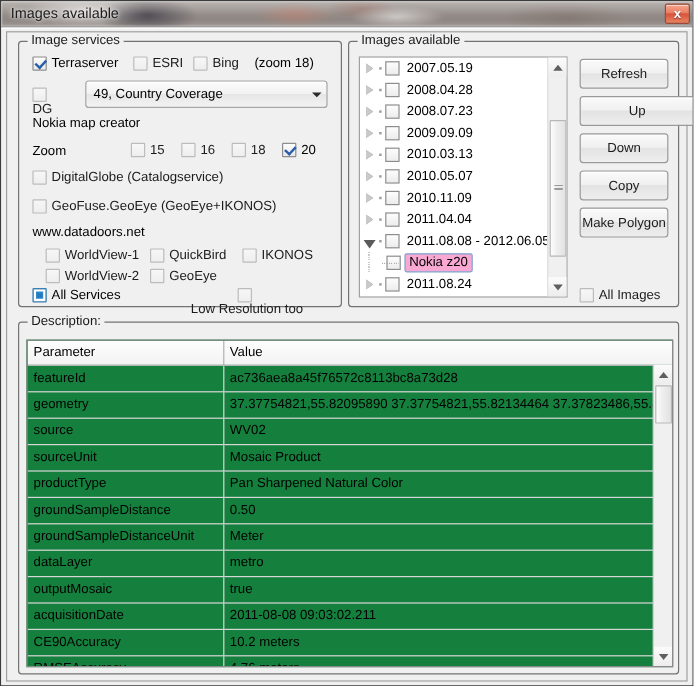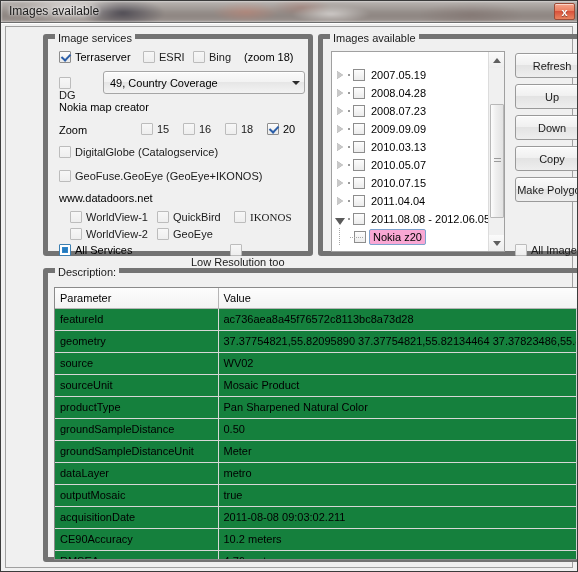--- a/index.html
+++ b/index.html
@@ -76,23 +76,22 @@
   #inner-frame {
     position: absolute; left: 4px; top: 2px;
     width: 568px; height: 542px;
     background: #f0f0f0;
     border: 1px solid #a0a0a0;
   }
 
   
   .gb {
     position: absolute;
-    border: 5px solid #737373;
+    border: 1px solid #737373;
     border-radius: 3px;
-    margin-left: 28px;
   }
   .gb > .gb-title {
     position: absolute; top: -7px; left: 7px;
     background: #f0f0f0;
     padding: 0 3px;
     font-size: 11px; color: #1b1b1b;
     white-space: nowrap;
   }
 
   
@@ -163,21 +162,21 @@
     color: #1b1b1b;
   }
 
   
   #tree-wrap {
     position: absolute;
     background: #ffffff;
     border: 1px solid #a0a0a0;
     overflow: hidden;
   }
-  #tree-list { position: absolute; left: 0; top: 14px; width: 176px; }
+  #tree-list { position: absolute; left: 0; top: 0; width: 176px; }
   .tnode {
     position: relative;
     height: 18px;
     display: flex; align-items: center;
     white-space: nowrap;
     font-size: 11px;
     cursor: pointer;
   }
   .tnode .expander {
     width: 16px; height: 18px; flex: 0 0 16px;
@@ -371,21 +370,21 @@
         <div style="position:absolute; left:11px; top:153px; font-size:11px;">www.datadoors.net</div>
 
         <div class="cb disabled" style="left:22px; top:172px;">
           <span class="box"></span>
           <span class="lbl">WorldView-1</span>
         </div>
         <div class="cb disabled" style="left:109px; top:172px;">
           <span class="box"></span>
           <span class="lbl">QuickBird</span>
         </div>
-        <div class="cb disabled" style="left:186px; top:172px;font-family:Liberation Serif, serif;">
+        <div class="cb disabled" style="left:186px; top:172px;">
           <span class="box"></span>
           <span class="lbl">IKONOS</span>
         </div>
         <div class="cb disabled" style="left:22px; top:189px;">
           <span class="box"></span>
           <span class="lbl">WorldView-2</span>
         </div>
         <div class="cb disabled" style="left:109px; top:189px;">
           <span class="box"></span>
           <span class="lbl">GeoEye</span>
@@ -439,53 +438,59 @@
               <div class="tnode">
                 <span class="expander closed"></span>
                 <span class="dot"></span>
                 <span class="tbox"></span>
                 <span class="tlabel">2010.05.07</span>
               </div>
               <div class="tnode">
                 <span class="expander closed"></span>
                 <span class="dot"></span>
                 <span class="tbox"></span>
-                <span class="tlabel">2010.07.15</span>
+                <span class="tlabel">2010.11.09</span>
               </div>
               <div class="tnode">
                 <span class="expander closed"></span>
                 <span class="dot"></span>
                 <span class="tbox"></span>
                 <span class="tlabel">2011.04.04</span>
               </div>
               <div class="tnode">
                 <span class="expander open"></span>
                 <span class="dot"></span>
                 <span class="tbox"></span>
                 <span class="tlabel">2011.08.08 - 2012.06.05</span>
               </div>
               <div class="tnode child selected">
                 <div class="tline-v"></div>
                 <div class="tline-h"></div>
                 <span class="tbox"></span>
                 <span class="tlabel">Nokia z20</span>
+              </div>
+              <div class="tnode">
+                <span class="expander closed"></span>
+                <span class="dot"></span>
+                <span class="tbox"></span>
+                <span class="tlabel">2011.08.24</span>
               </div>
             </div>
 
           <div class="vsb" style="right:0; top:0; height:199px;">
             <div class="arrow up"></div>
             <div class="thumb" style="top:52px; height:114px;">
               <div class="grip"></div>
             </div>
             <div class="arrow down"></div>
           </div>
         </div>
 
         <div class="btn" style="left:192px; top:14px; width:74px; height:25px;">Refresh</div>
-        <div class="btn" style="left:192px; top:45px; width:74px; height:25px;">Up</div>
+        <div class="btn" style="left:192px; top:45px; width:96px; height:25px;">Up</div>
         <div class="btn" style="left:192px; top:76px; width:74px; height:25px;">Down</div>
         <div class="btn" style="left:192px; top:107px; width:74px; height:25px;">Copy</div>
         <div class="btn" style="left:192px; top:138px; width:74px; height:25px;">Make Polygon</div>
 
         <div class="cb disabled" style="left:192px; top:205px;">
           <span class="box"></span>
           <span class="lbl">All Images</span>
         </div>
       </div>
 

